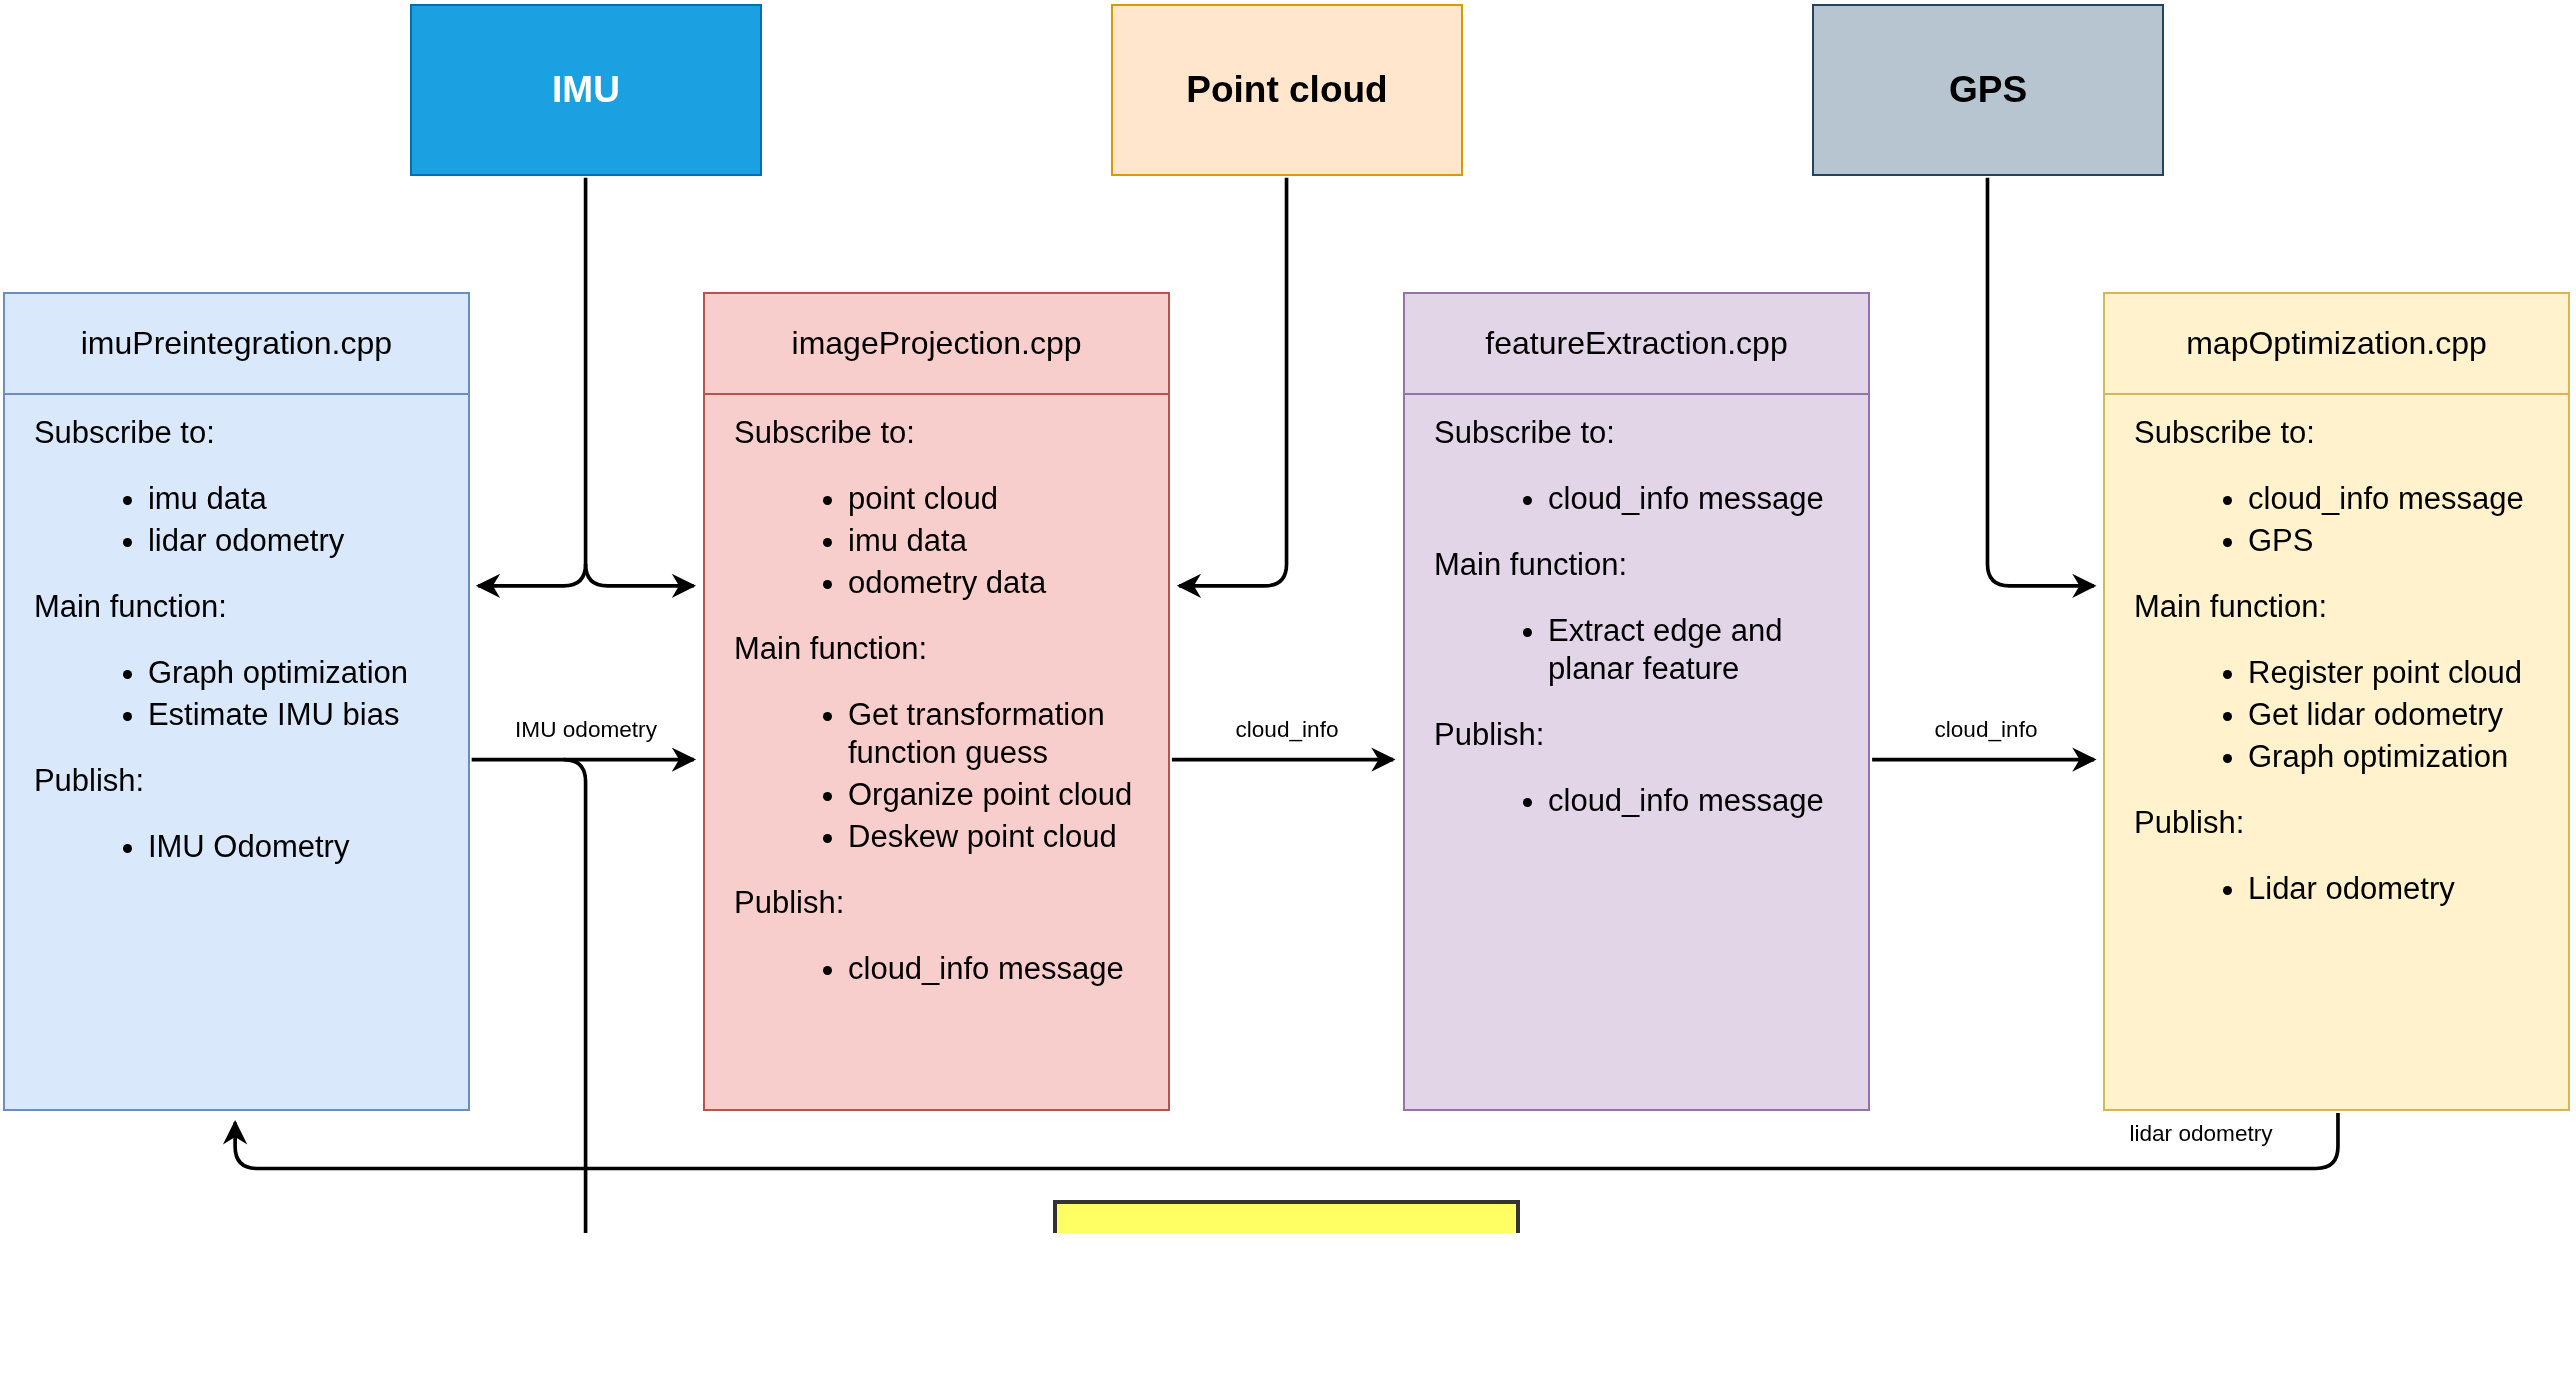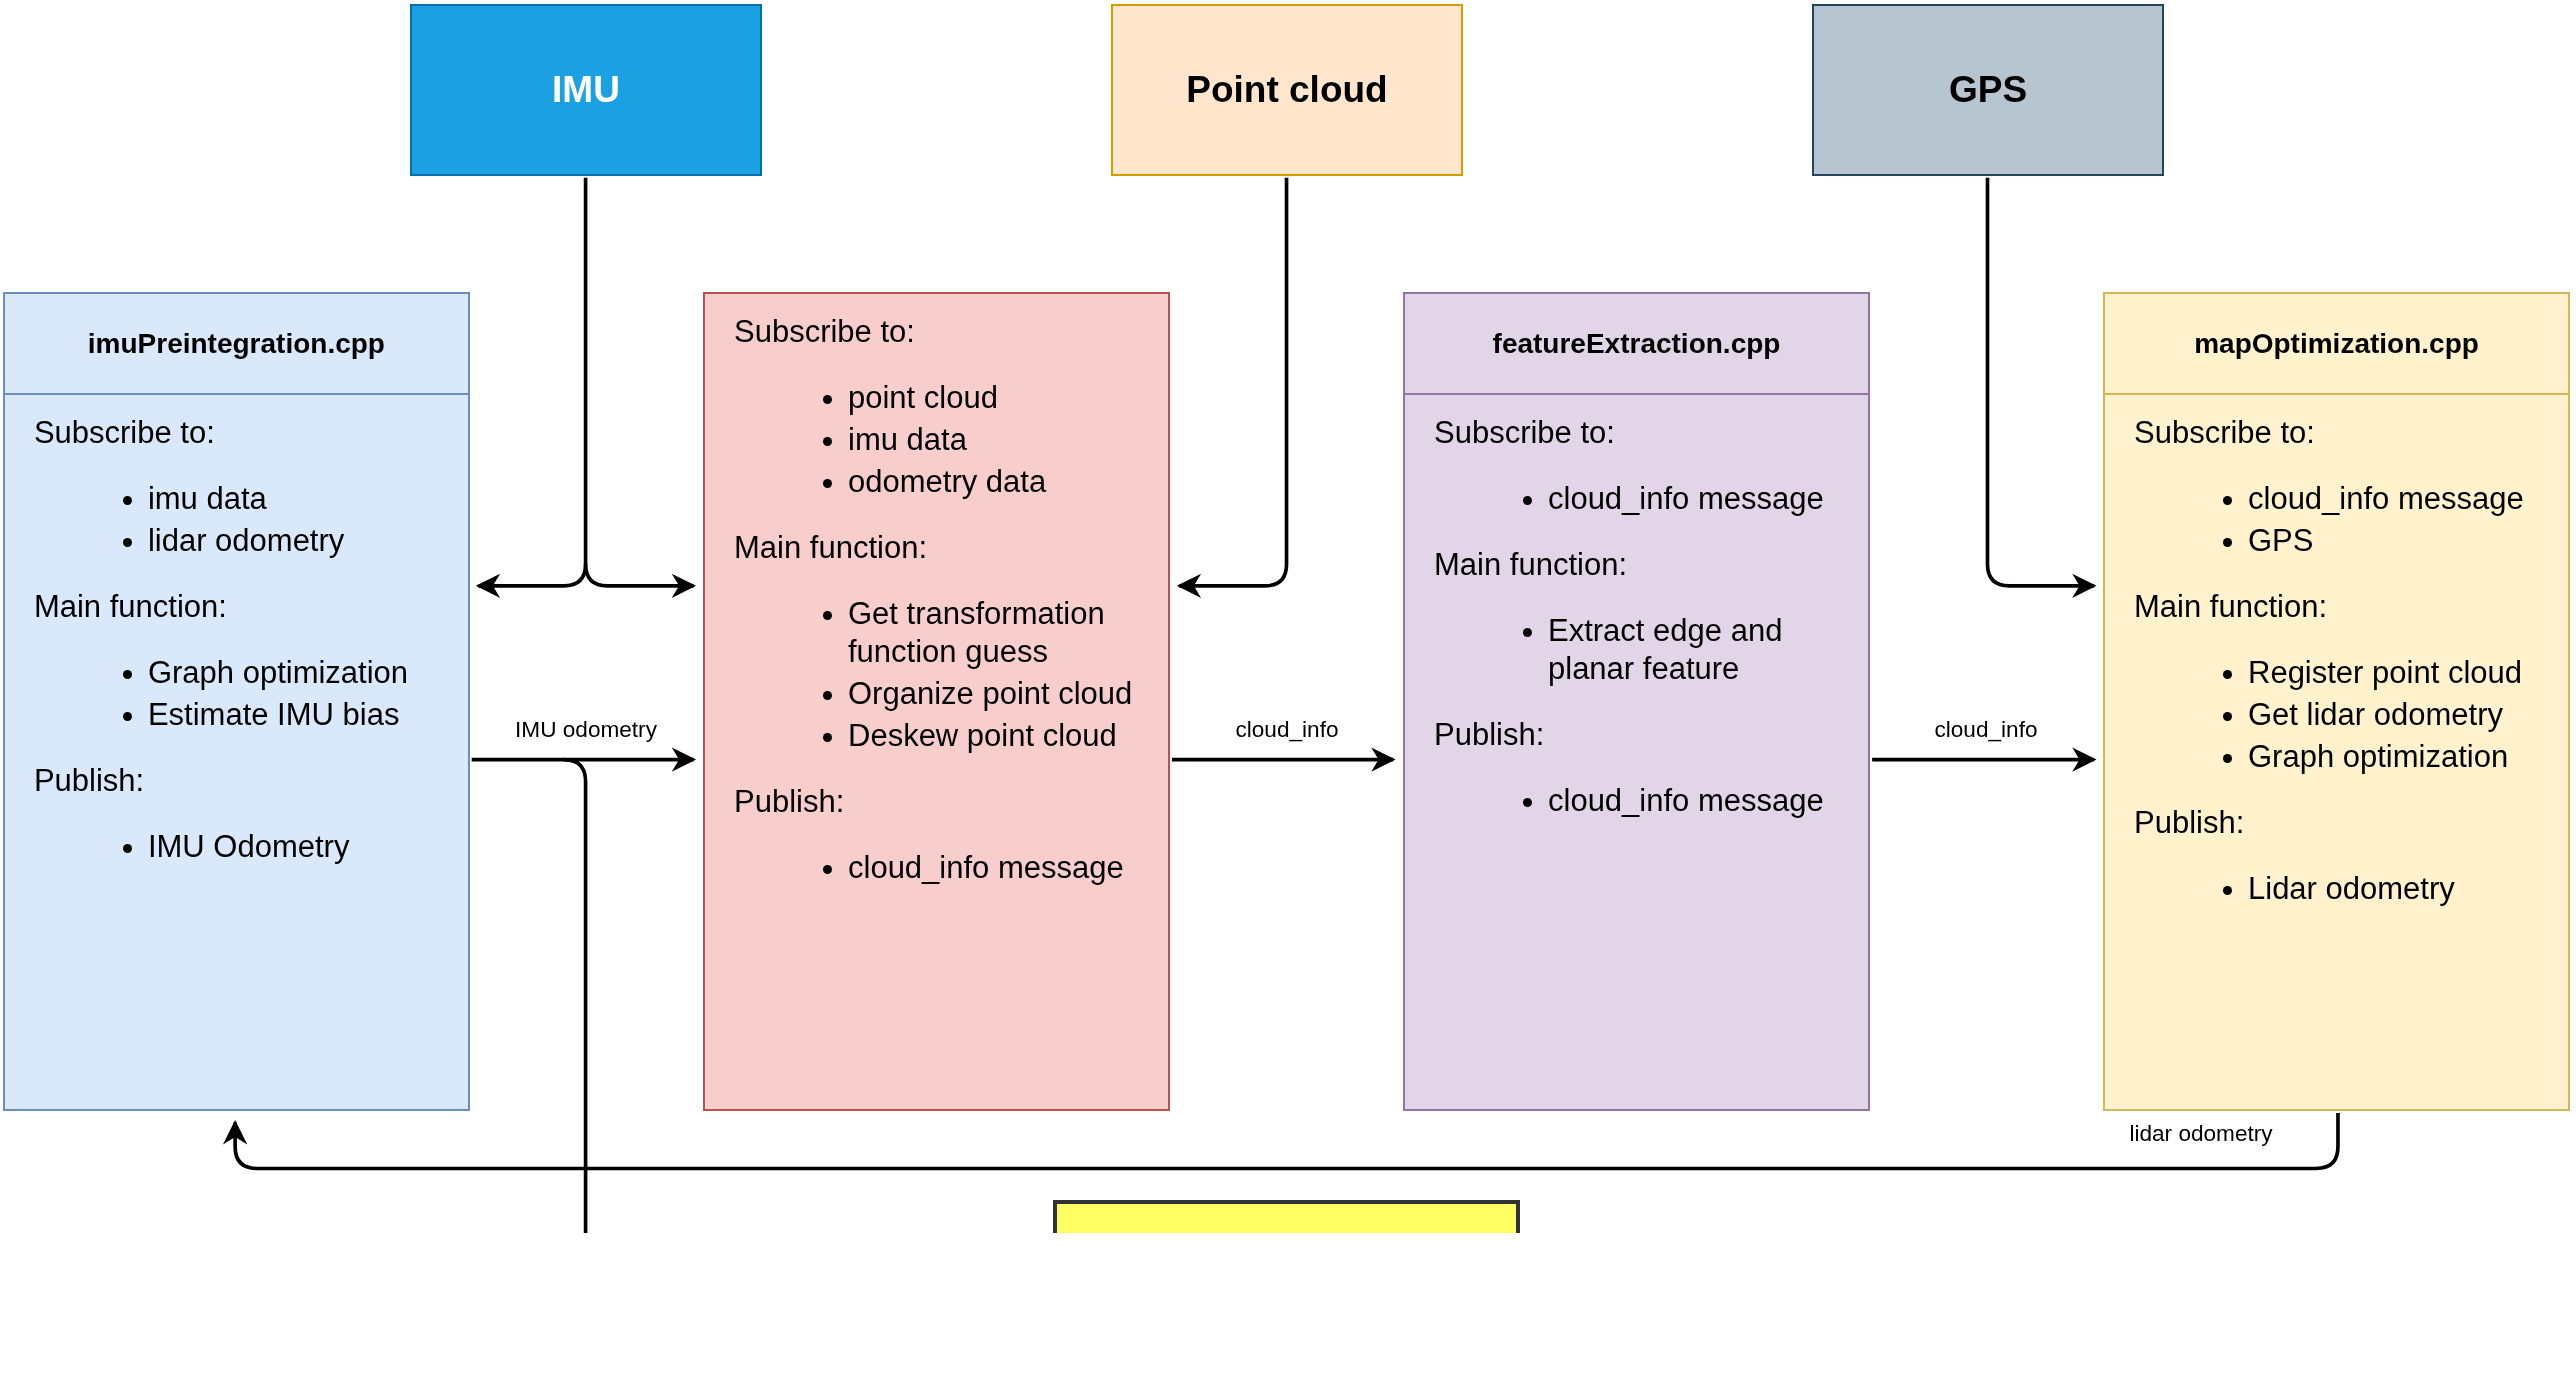--- a/index.html
+++ b/index.html
@@ -32,21 +32,21 @@
     box-sizing:border-box;
     border:2.2px solid var(--stroke);
     background:var(--fill);
     color:#000;
   }
   .module-title {
     height:101px;
     box-sizing:border-box;
     border-bottom:2.2px solid var(--stroke);
     display:flex; align-items:center; justify-content:center;
-    font-size:28px; font-weight:bold;
+    font-size:32px; font-weight:normal;
   }
   .module-body {
     padding:19px 14px 0 29px;
     font-size:31px; line-height:38px;
   }
   .module-body p { margin:0 0 28px 0; }
   .module-body ul { margin:0 0 28px 0; padding-left:110px; }
   .module-body li { margin:4px; }
 
   
@@ -119,20 +119,21 @@
           <li>Estimate IMU bias</li>
         </ul>
       <p>Publish:</p>
       <ul>
           <li>IMU Odometry</li>
         </ul>
     </div>
   </div>
 
   <div class="module" style="left: 703px; --fill: #F8CECC; --stroke: #B85450;">
+    <div class="module-title">imageProjection.cpp</div>
     <div class="module-body">
       <p>Subscribe to:</p>
       <ul>
           <li>point cloud</li>
           <li>imu data</li>
           <li>odometry data</li>
         </ul>
       <p>Main function:</p>
       <ul>
           <li>Get transformation function guess</li>

